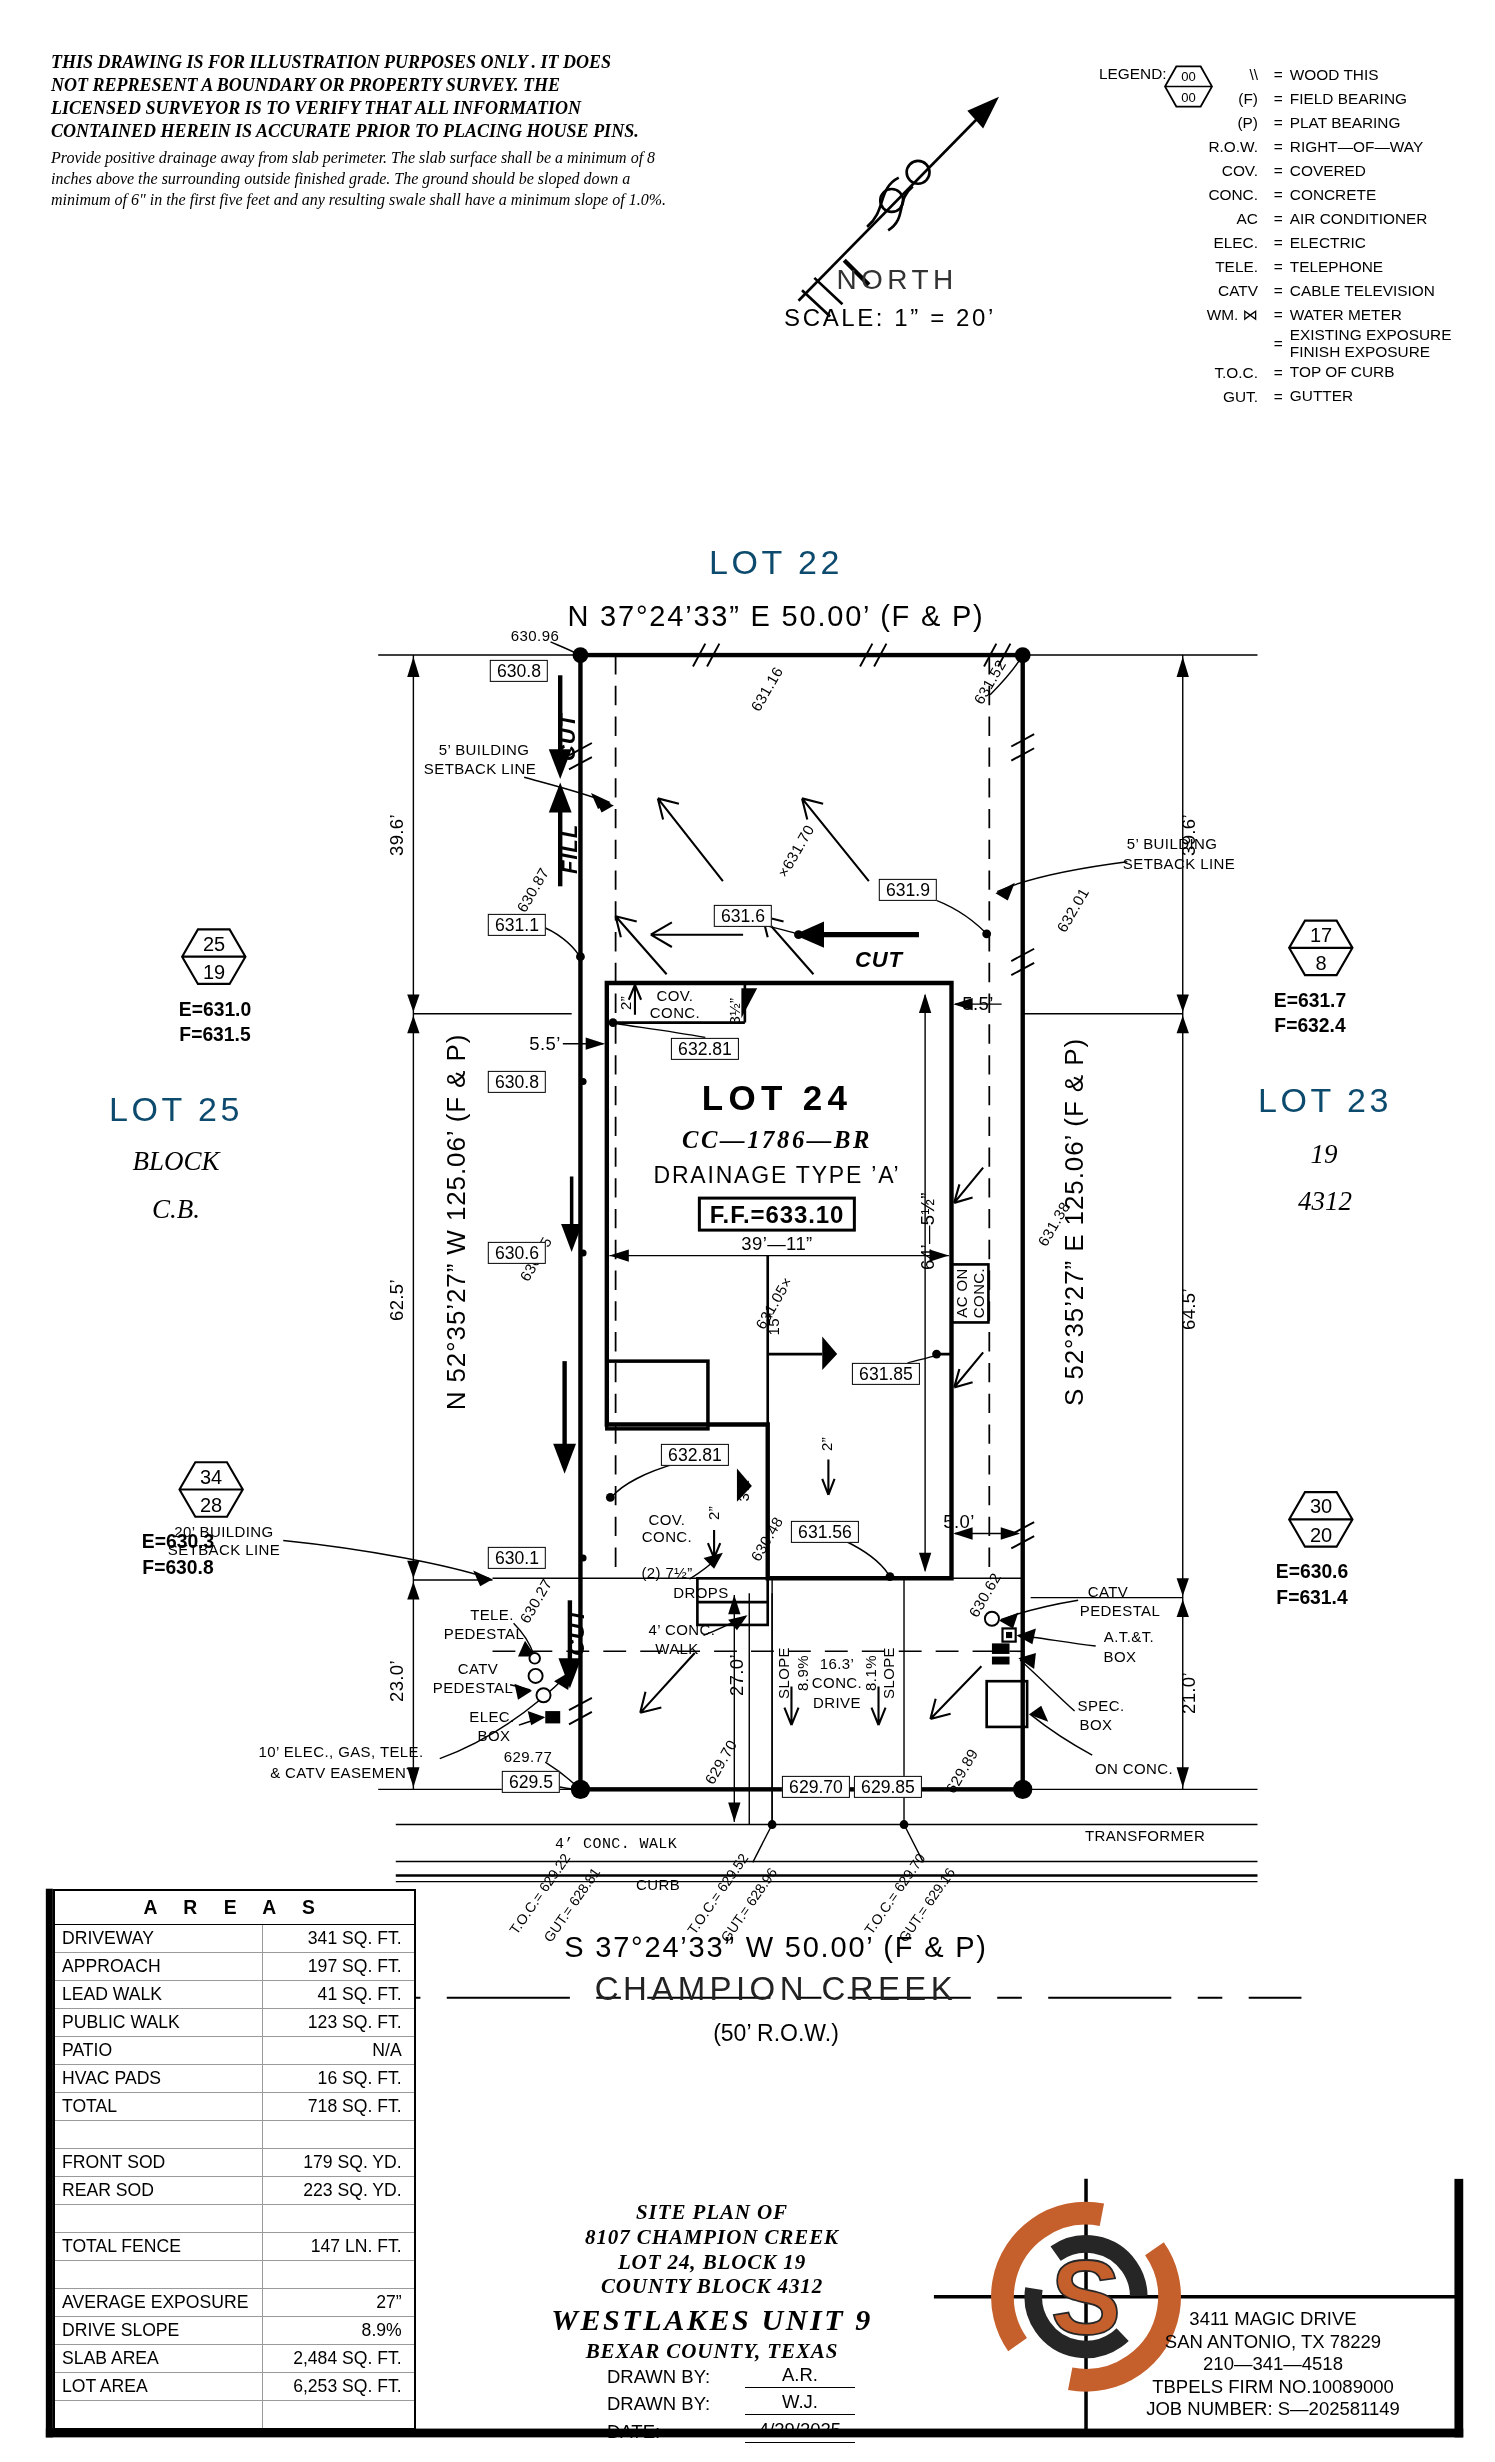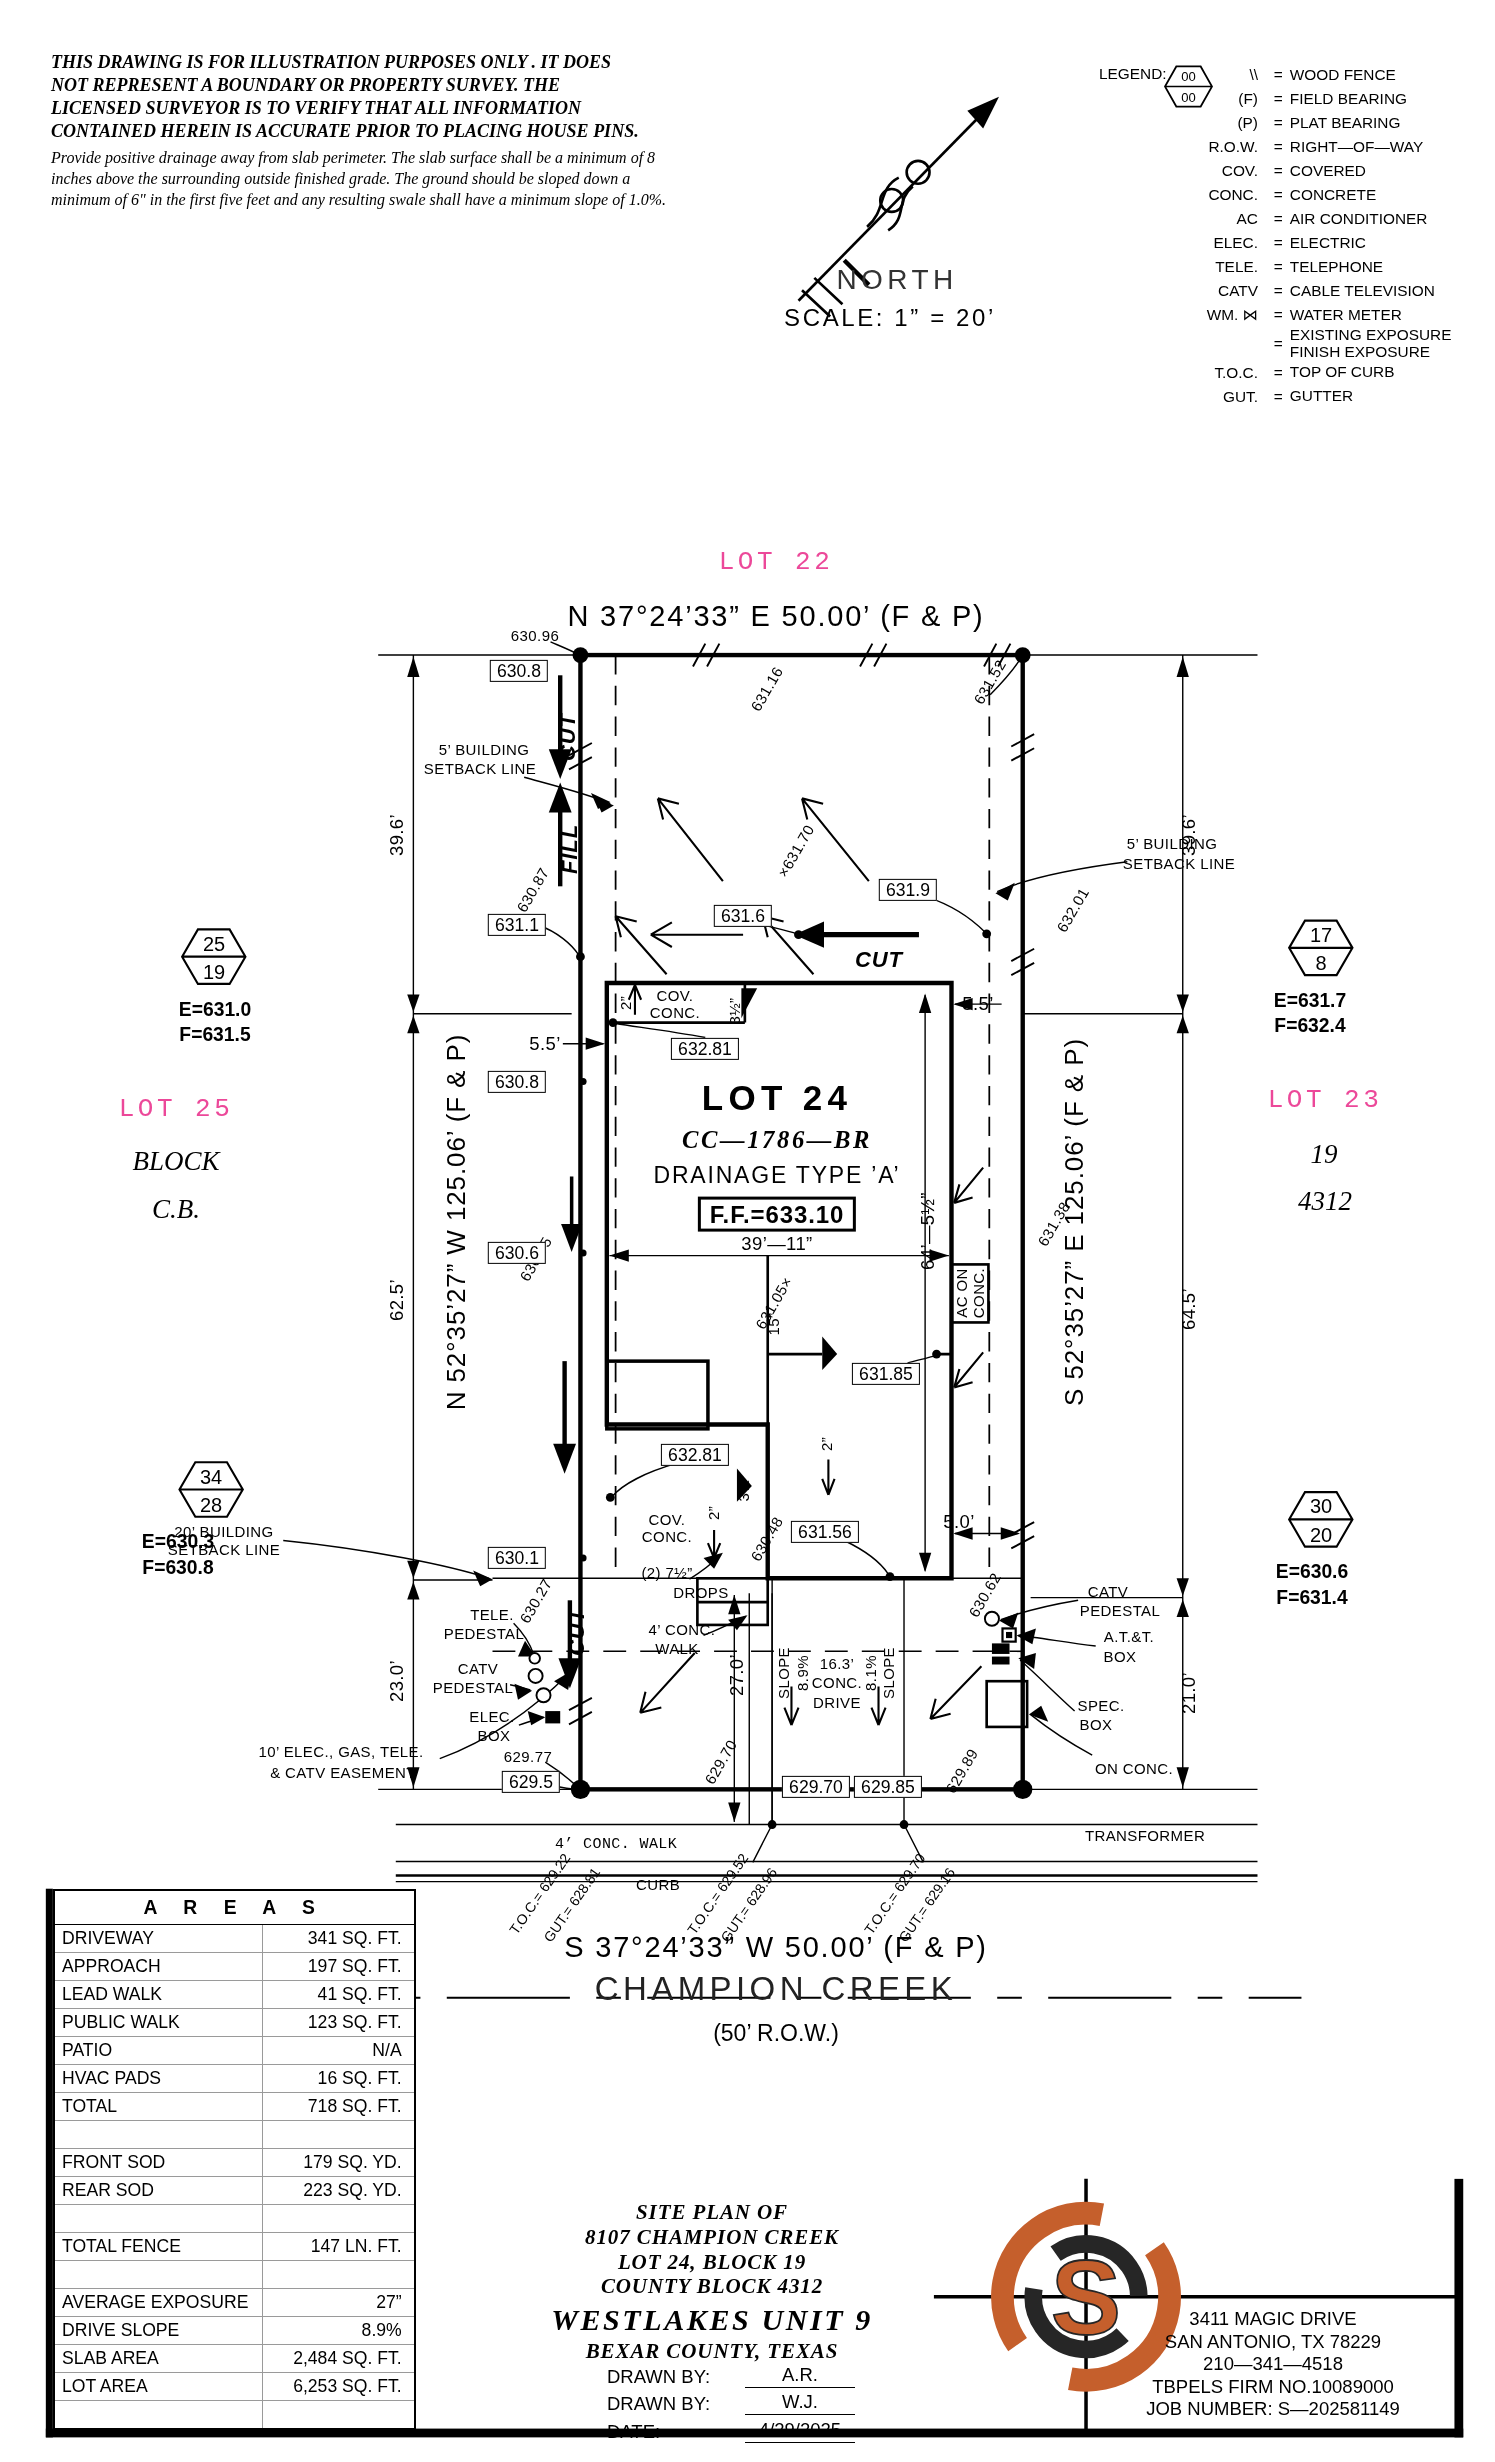--- a/index.html
+++ b/index.html
@@ -4,21 +4,21 @@
 <style>
   html,body{margin:0;padding:0;background:#e8e8e8;}
   .sheet{position:relative;width:1495px;height:2462px;background:#fff;
          font-family:"Liberation Sans",sans-serif;color:#000;overflow:hidden;margin:0 auto;}
   svg{position:absolute;left:0;top:0;}
   
   .lb{position:absolute;transform:translate(-50%,-50%);white-space:nowrap;line-height:1.05;}
   .c-s{font-size:15px;letter-spacing:0.4px;}
   .c-m{font-size:18.5px;letter-spacing:0.4px;}
   .c-box{font-size:17.6px;border:1.8px solid #000;padding:0.9px 6.2px;background:#fff;}
-  .c-lot{font-size:26px;letter-spacing:3.5px;color:#ec4899;font-family:Liberation Mono, monospace;}
+  .c-lot{font-size:34px;letter-spacing:3.5px;color:#0c4a6e;}
   .c-lot24{font-size:35px;font-weight:bold;letter-spacing:5.3px;}
   .c-bear{font-size:29px;letter-spacing:1.8px;}
   .c-bear2{font-size:26px;letter-spacing:0.9px;}
   .c-street{font-size:33px;letter-spacing:4.4px;color:#222;}
   .c-row{font-size:23px;}
   .c-serif{font-family:"Liberation Serif",serif;font-style:italic;font-size:27px;}
   .c-serifb{font-family:"Liberation Serif",serif;font-style:italic;font-weight:bold;font-size:24.6px;letter-spacing:2.6px;}
   .c-dr{font-size:23px;letter-spacing:1.8px;}
   .c-ff{font-size:24px;font-weight:bold;border:3.5px solid #000;padding:1.8px 8.8px;letter-spacing:0.9px;}
   .c-cf{font-weight:bold;font-style:italic;font-size:22px;letter-spacing:0.9px;}
@@ -292,21 +292,21 @@
 
   <div class="north-label">NORTH</div>
   <div class="scale-label">SCALE:  1”  =  20’</div>
 
   <div class="legend">
     <span class="legend-title">LEGEND:</span>
     <div class="legend-rows" id="legend-rows">
         <div class="lrow">
           <span class="lsym">\\</span>
           <span class="leq">=</span>
-          <span class="ldesc">WOOD FENCE</span>
+          <span class="ldesc">WOOD THIS</span>
         </div>
         <div class="lrow">
           <span class="lsym">(F)</span>
           <span class="leq">=</span>
           <span class="ldesc">FIELD BEARING</span>
         </div>
         <div class="lrow">
           <span class="lsym">(P)</span>
           <span class="leq">=</span>
           <span class="ldesc">PLAT BEARING</span>

